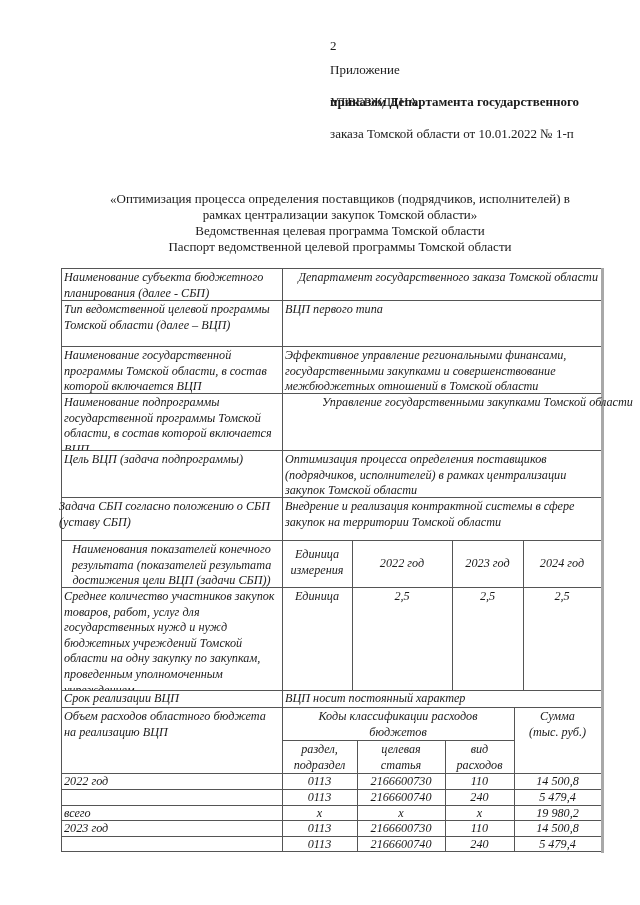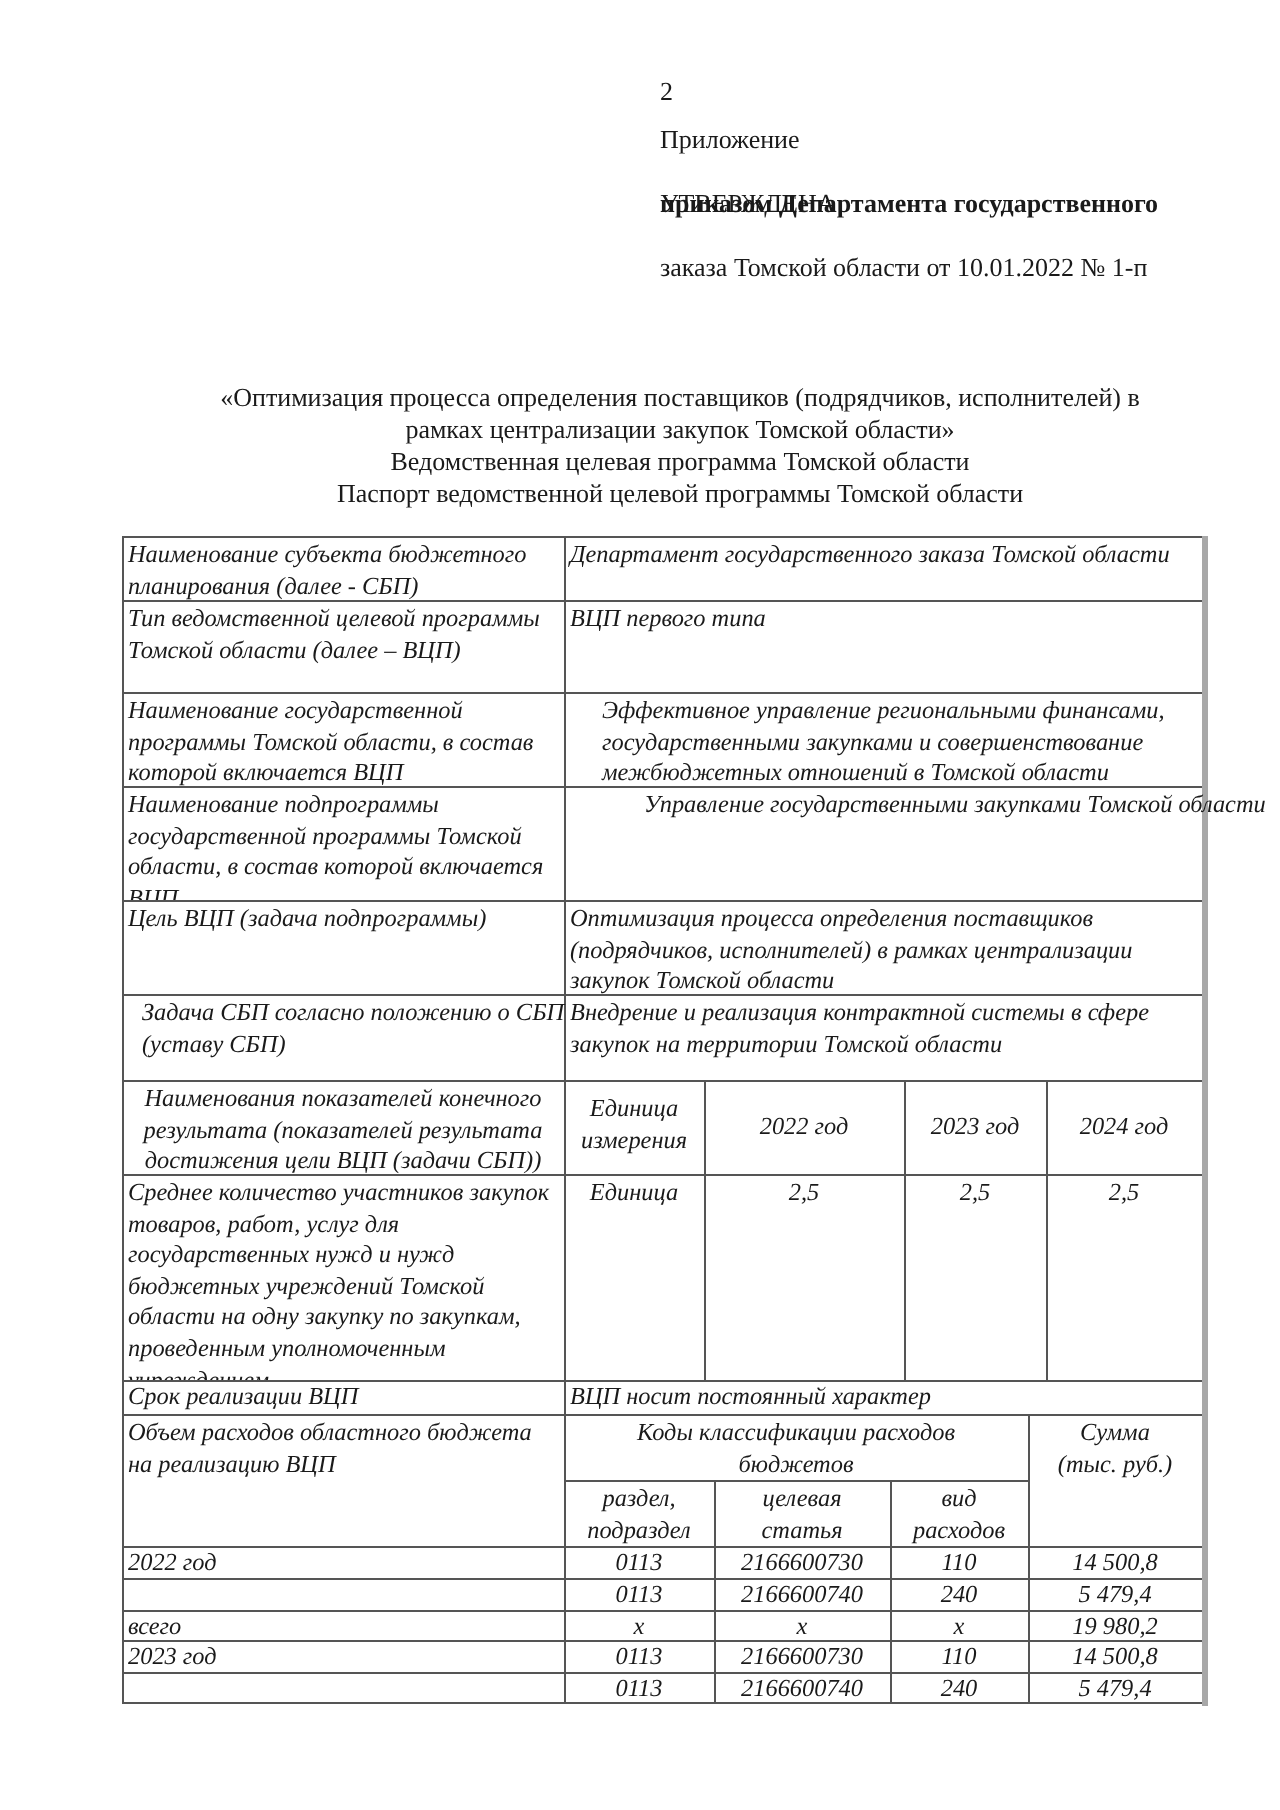--- a/index.html
+++ b/index.html
@@ -61,35 +61,35 @@
   <div class="vl" style="left:452px; top:540px; height:150px;"></div>
   <div class="vl" style="left:523px; top:540px; height:150px;"></div>
 
   <div class="vl" style="left:514px; top:707px; height:145px;"></div>
   <div class="vl" style="left:357px; top:740px; height:112px;"></div>
   <div class="vl" style="left:445px; top:740px; height:112px;"></div>
 
   <div class="outer-r" style="left:601px; top:268px; height:585px;"></div>
 
   <div class="cell" style="left:61px; top:269px; width:221px; height:31px;">Наименование субъекта бюджетного планирования (далее - СБП)</div>
-  <div class="cell" style="left:282px; top:269px; width:319px; height:31px;">Департамент государственного заказа Томской области</div>
+  <div class="cell" style="left:282px; top:269px; width:319px; height:31px;text-align:right;">Департамент государственного заказа Томской области</div>
 
   <div class="cell" style="left:61px; top:301px; width:221px; height:45px;">Тип ведомственной целевой программы Томской области (далее – ВЦП)</div>
   <div class="cell" style="left:282px; top:301px; width:319px; height:45px;">ВЦП первого типа</div>
 
   <div class="cell" style="left:61px; top:347px; width:221px; height:46px;">Наименование государственной программы Томской области, в состав которой включается ВЦП</div>
-  <div class="cell" style="left:282px; top:347px; width:319px; height:46px;margin-left:16px;">Эффективное управление региональными финансами, государственными закупками и совершенствование межбюджетных отношений в Томской области</div>
+  <div class="cell" style="left:282px; top:347px; width:319px; height:46px;">Эффективное управление региональными финансами, государственными закупками и совершенствование межбюджетных отношений в Томской области</div>
 
   <div class="cell" style="left:61px; top:394px; width:221px; height:56px;">Наименование подпрограммы государственной программы Томской области, в состав которой включается ВЦП</div>
   <div class="cell" style="left:282px; top:394px; width:319px; height:56px;margin-left:37px;">Управление государственными закупками Томской области</div>
 
   <div class="cell" style="left:61px; top:451px; width:221px; height:46px;">Цель ВЦП (задача подпрограммы)</div>
   <div class="cell" style="left:282px; top:451px; width:319px; height:46px;">Оптимизация процесса определения поставщиков (подрядчиков, исполнителей) в рамках централизации закупок Томской области</div>
 
-  <div class="cell" style="left:68px; top:498px; width:221px; height:42px;">Задача СБП согласно положению о СБП (уставу СБП)</div>
+  <div class="cell" style="left:56px; top:498px; width:221px; height:42px;">Задача СБП согласно положению о СБП (уставу СБП)</div>
   <div class="cell" style="left:282px; top:498px; width:319px; height:42px;">Внедрение и реализация контрактной системы в сфере закупок на территории Томской области</div>
 
   <div class="cell" style="left:61px; top:541px; width:221px; height:46px;text-align:center;">Наименования показателей конечного результата (показателей результата достижения цели ВЦП (задачи СБП))</div>
   <div class="cell c" style="left:282px; top:546px; width:70px; height:40px;">Единица измерения</div>
   <div class="cell c" style="left:352px; top:555px; width:100px; height:20px;">2022 год</div>
   <div class="cell c" style="left:452px; top:555px; width:71px; height:20px;">2023 год</div>
   <div class="cell c" style="left:523px; top:555px; width:78px; height:20px;">2024 год</div>
 
   <div class="cell" style="left:61px; top:588px; width:221px; height:102px;">Среднее количество участников закупок   товаров, работ, услуг для государственных нужд и нужд бюджетных учреждений Томской области на одну закупку по закупкам, проведенным уполномоченным учреждением</div>
   <div class="cell c" style="left:282px; top:588px; width:70px; height:20px;">Единица</div>

